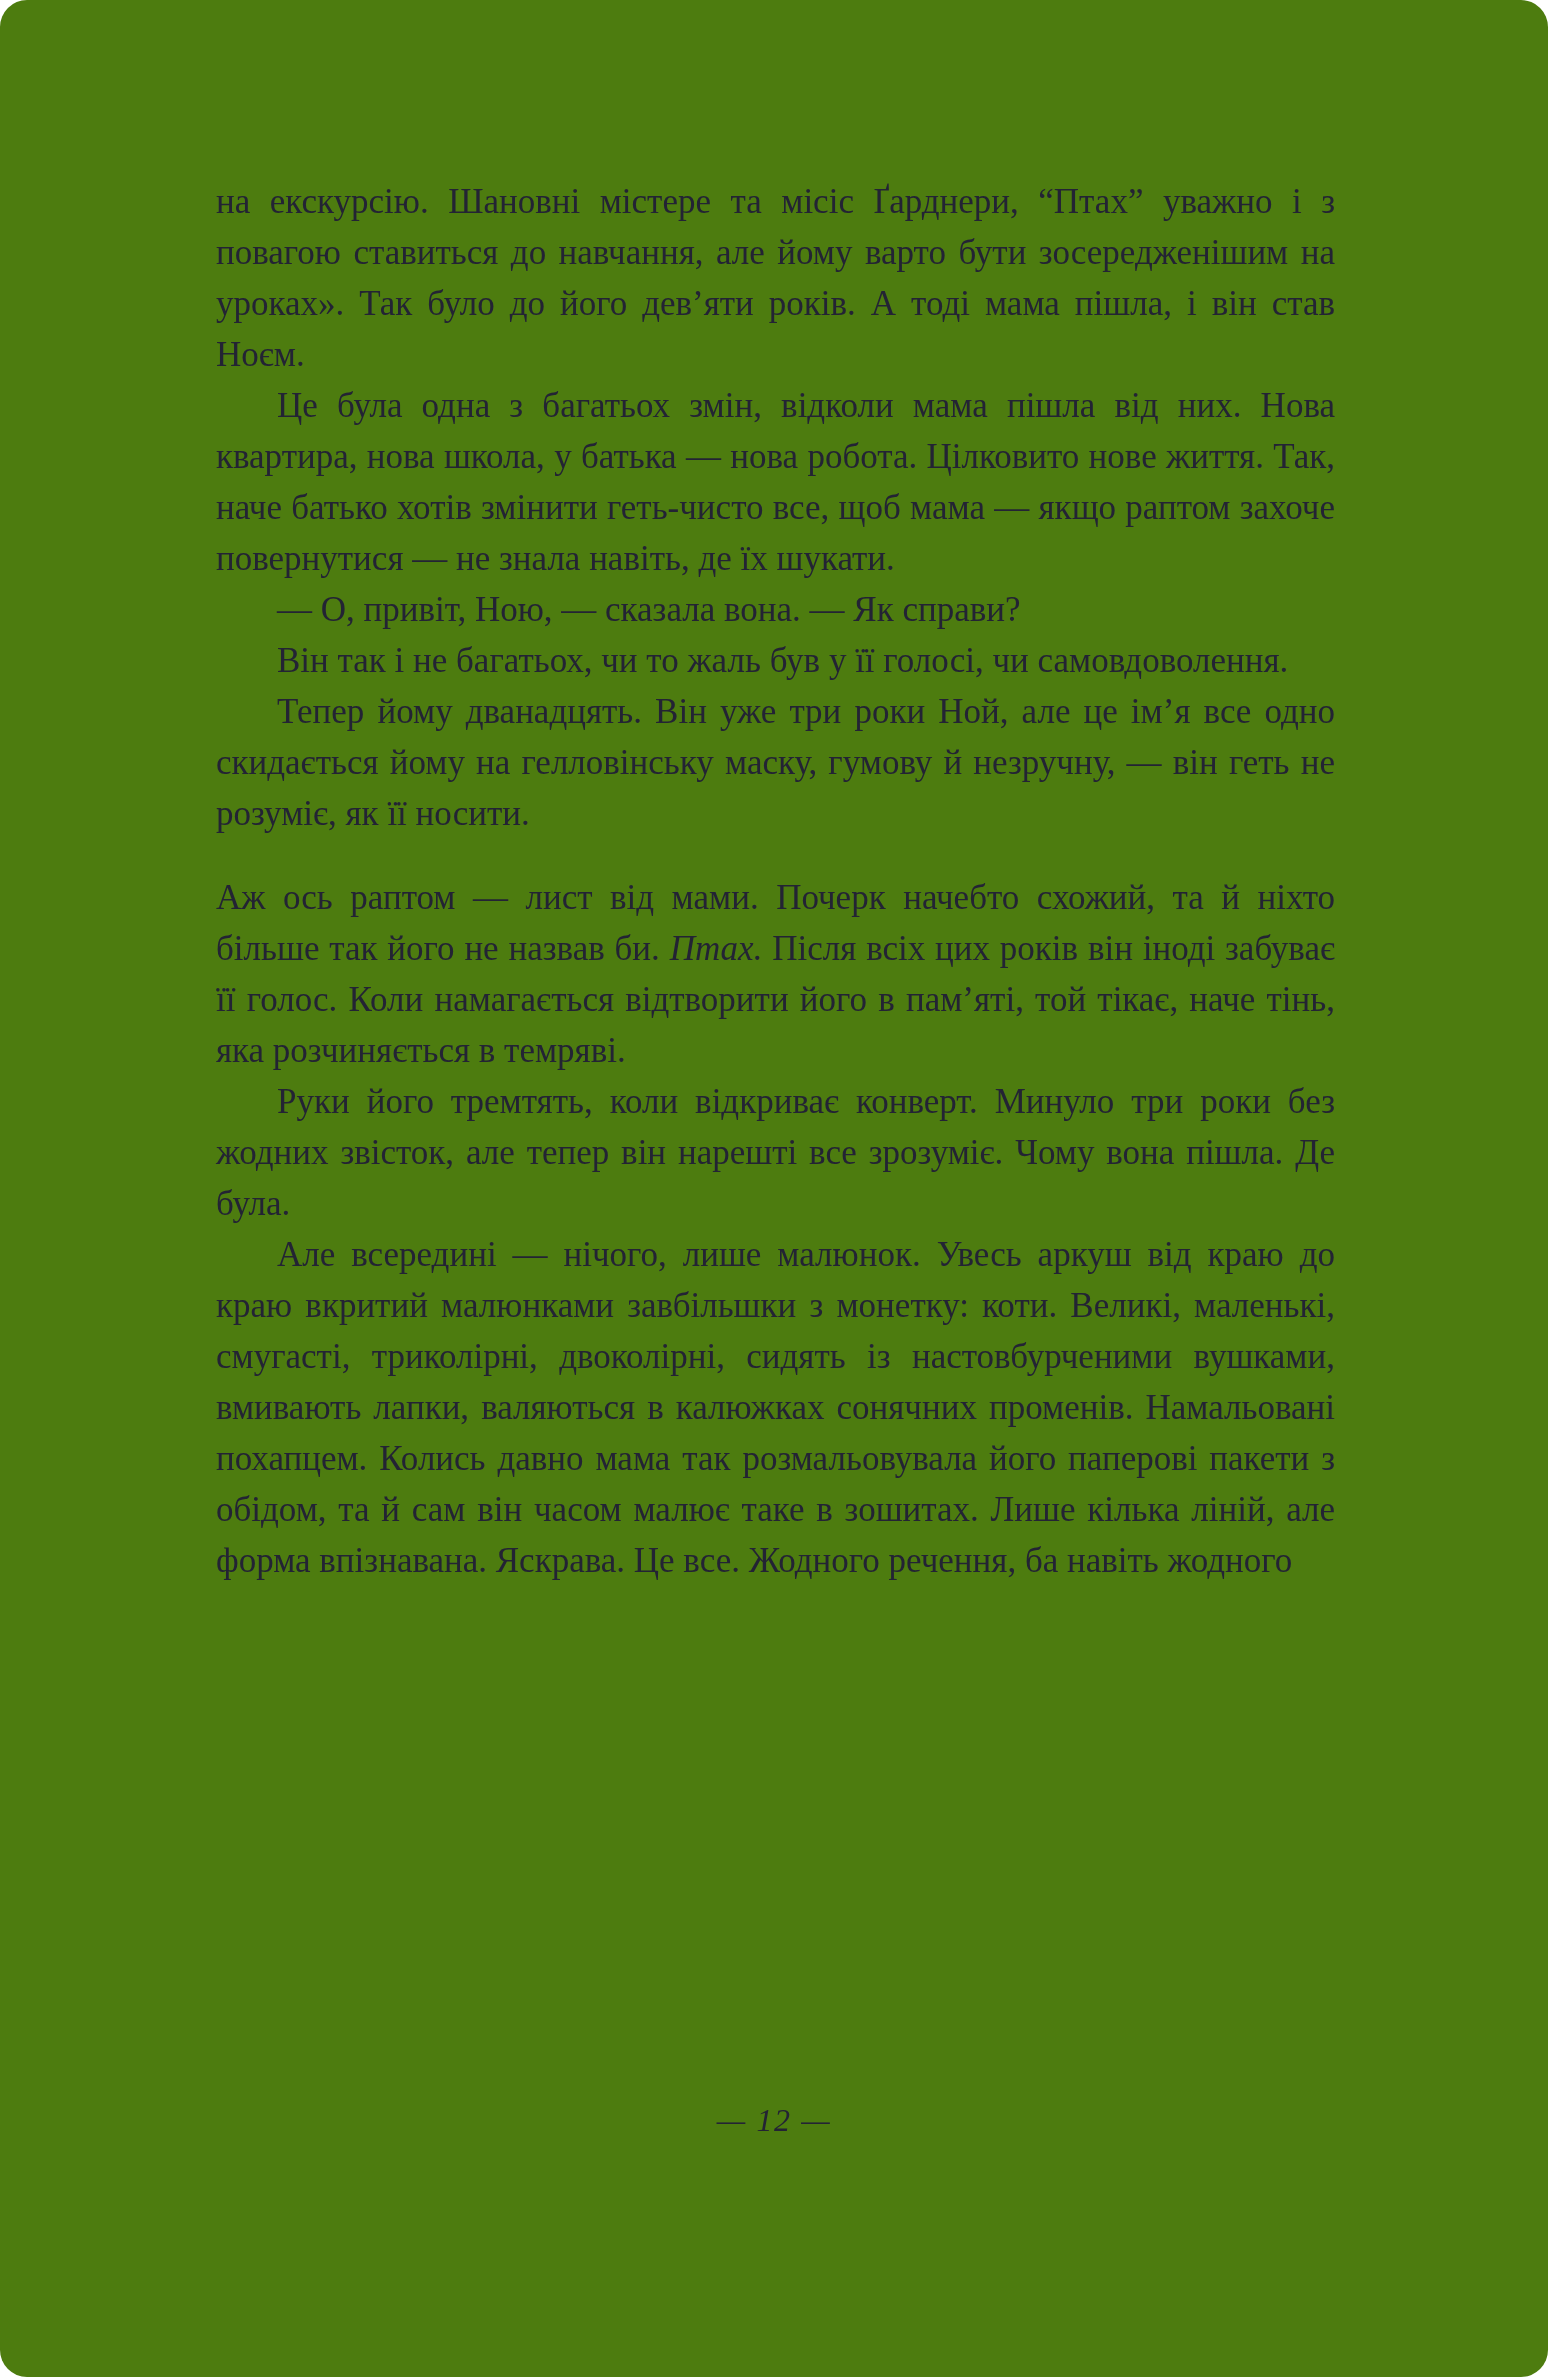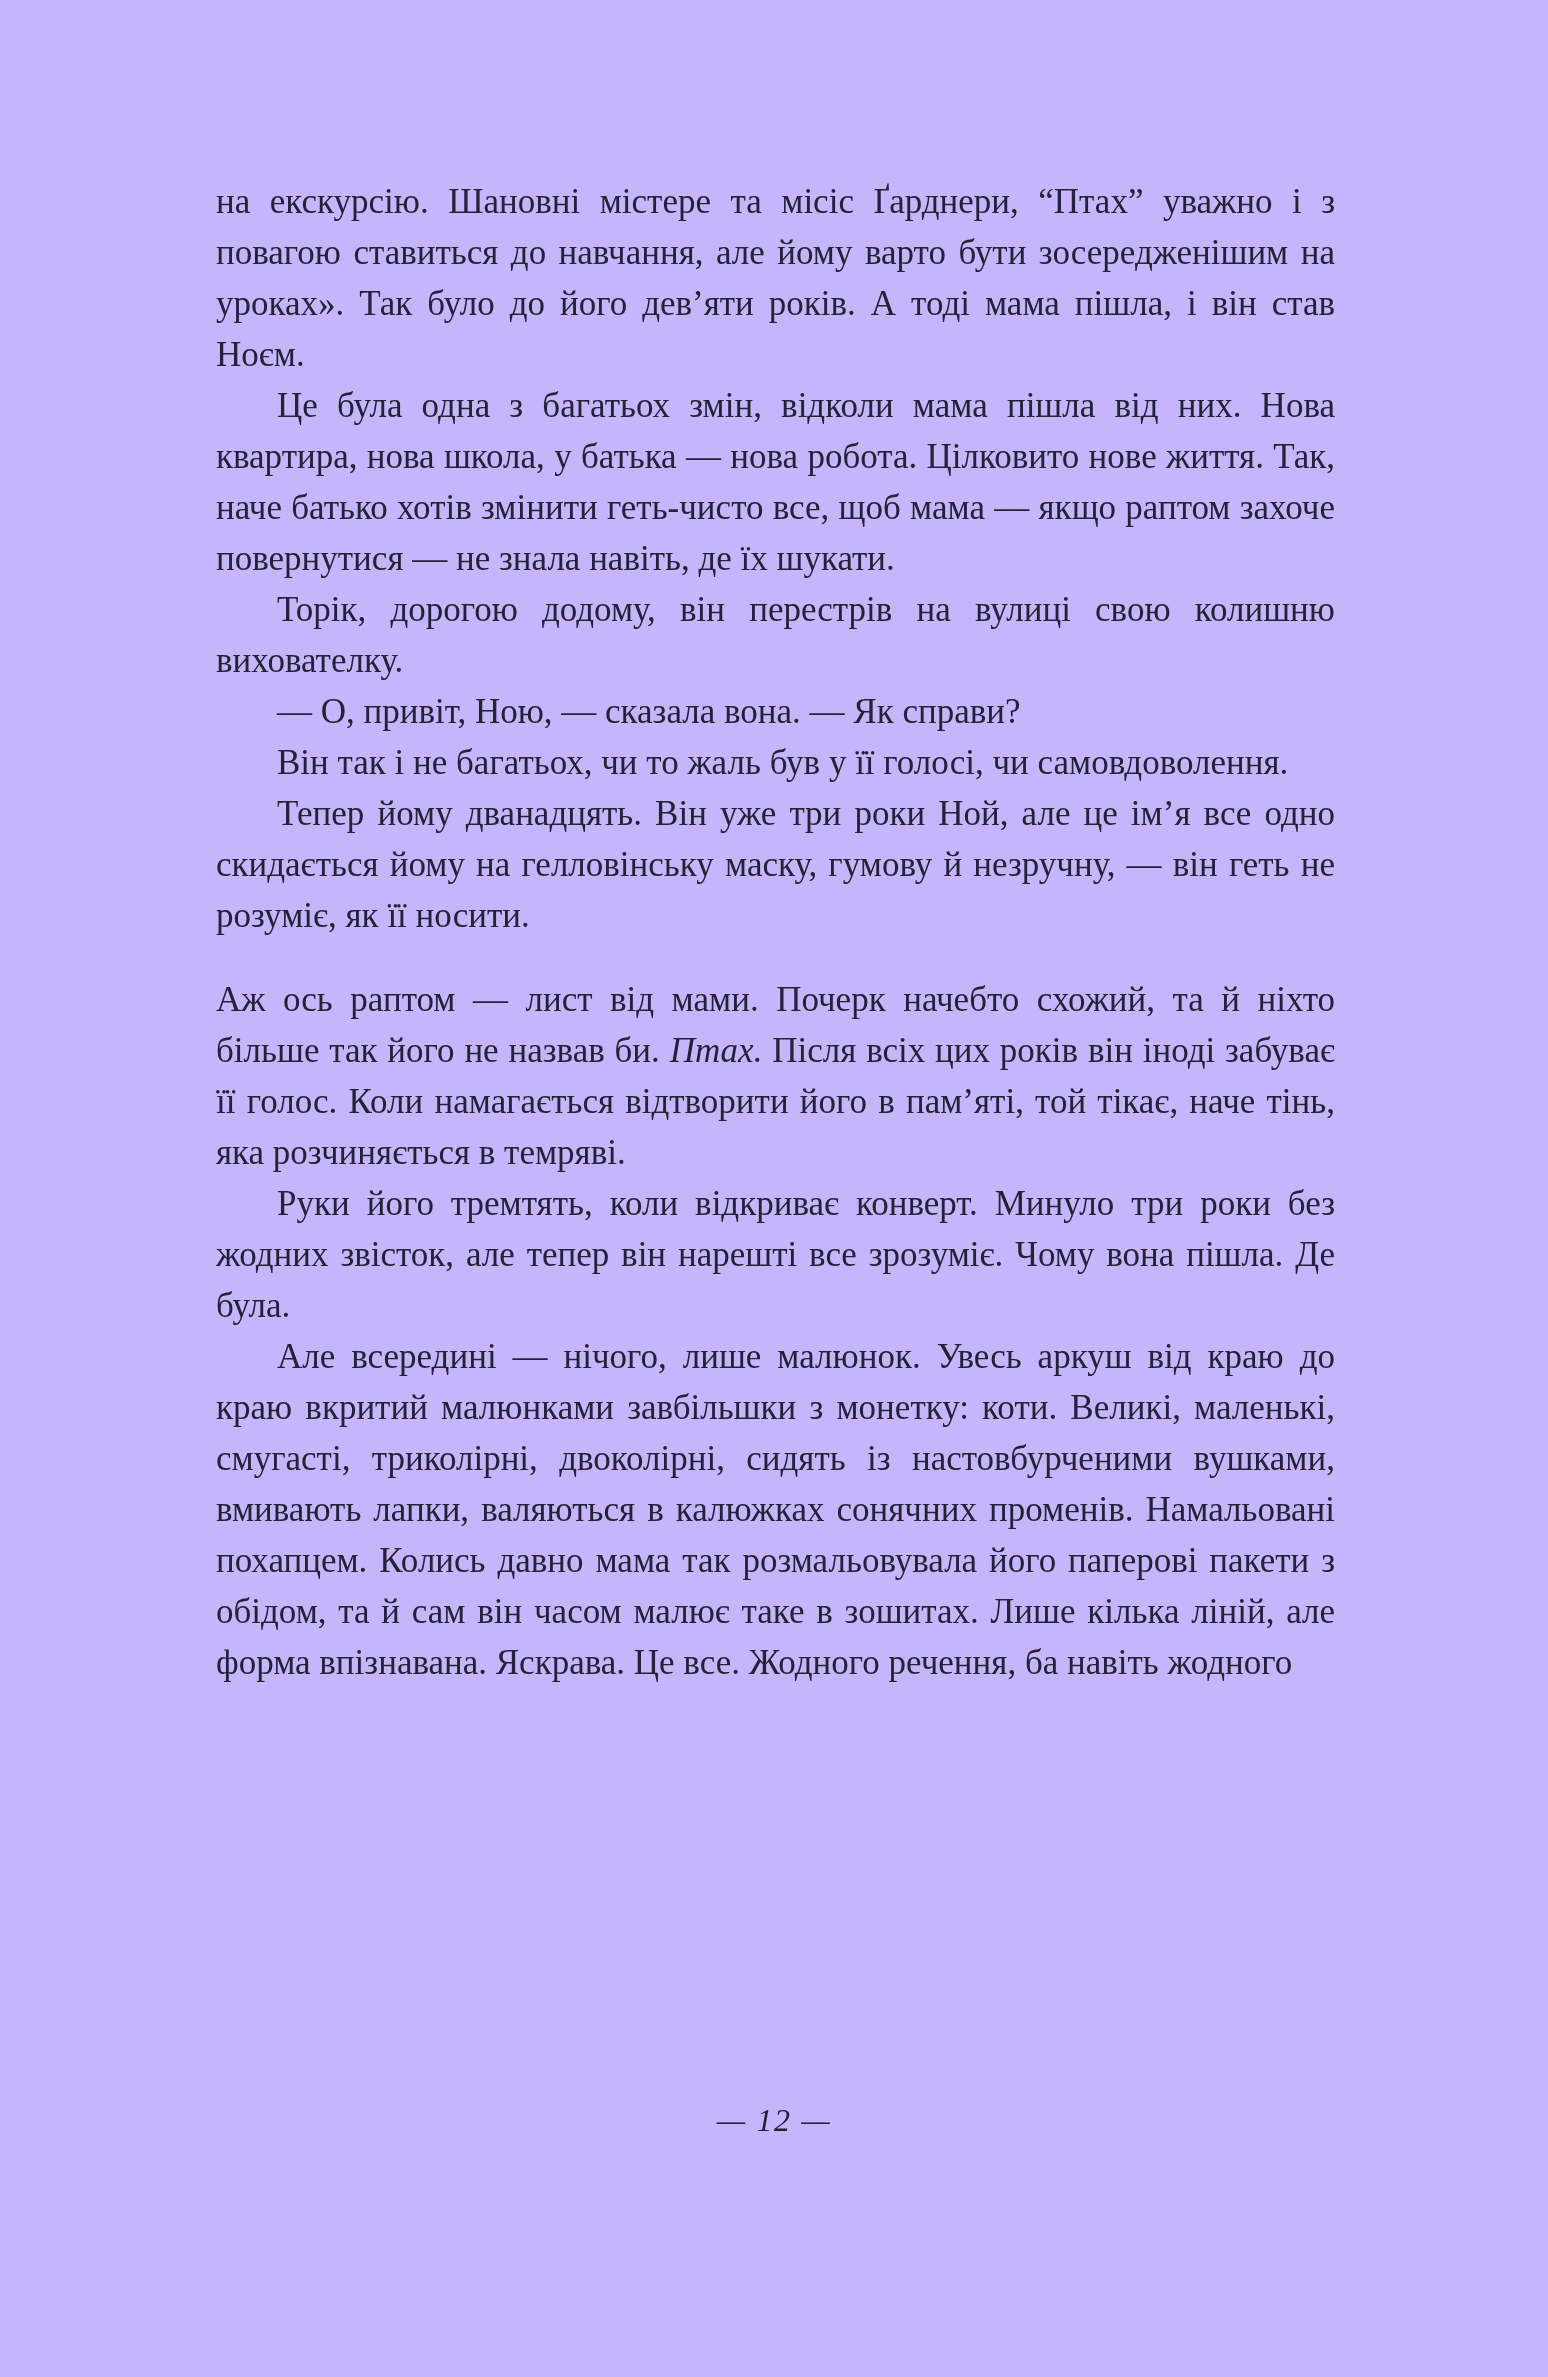--- a/index.html
+++ b/index.html
@@ -9,22 +9,23 @@
   }
   body {
     width: 1548px;
     height: 2377px;
     font-family: "Liberation Serif", "DejaVu Serif", serif;
   }
   .page {
     position: relative;
     width: 1548px;
     height: 2377px;
-    background: #c4b5fd;
+    background: #4d7c0f;
     overflow: hidden;
+    border-radius: 27px;
   }
   .text-block {
     position: absolute;
     left: 216px;
     top: 176px;
     width: 1119px;
     color: #232334;
     font-size: 35px;
     line-height: 51px;
     text-align: justify;
@@ -54,21 +55,20 @@
     font-family: Liberation Serif, serif;
   }
 </style>
 </head>
 <body>
 
 <div class="page">
   <div class="text-block">
       <p><span>на екскурсію. Шановні містере та місіс Ґарднери, “Птах” уважно і з повагою ставиться до навчання, але йому варто бути зосередженішим на уроках». Так було до його дев’яти років. А тоді мама пішла, і він став Ноєм.</span></p>
       <p class="indent"><span>Це була одна з багатьох змін, відколи мама пішла від них. Нова квартира, нова школа, у батька — нова робота. Цілковито нове життя. Так, наче батько хотів змінити геть-чисто все, щоб мама — якщо раптом захоче повернутися — не знала навіть, де їх шукати.</span></p>
-      <p class="indent"><span>Торік, дорогою додому, він перестрів на вулиці свою колишню вихователку.</span></p>
       <p class="indent"><span>— О, привіт, Ною, — сказала вона. — Як справи?</span></p>
       <p class="indent"><span>Він так і не багатьох, чи то жаль був у її голосі, чи самовдоволення.</span></p>
       <p class="indent"><span>Тепер йому дванадцять. Він уже три роки Ной, але це ім’я все одно скидається йому на гелловінську маску, гумову й незручну, — він геть не розуміє, як її носити.</span></p>
       <p class="section-break"><span>Аж ось раптом — лист від мами. Почерк начебто схожий, та й ніхто більше так його не назвав би. </span><span class="italic">Птах.</span><span> Після всіх цих років він іноді забуває її голос. Коли намагається відтворити його в пам’яті, той тікає, наче тінь, яка розчиняється в темряві.</span></p>
       <p class="indent"><span>Руки його тремтять, коли відкриває конверт. Минуло три роки без жодних звісток, але тепер він нарешті все зрозуміє. Чому вона пішла. Де була.</span></p>
       <p class="indent"><span>Але всередині — нічого, лише малюнок. Увесь аркуш від краю до краю вкритий малюнками завбільшки з монетку: коти. Великі, маленькі, смугасті, триколірні, двоколірні, сидять із настовбурченими вушками, вмивають лапки, валяються в калюжках сонячних променів. Намальовані похапцем. Колись давно мама так розмальовувала його паперові пакети з обідом, та й сам він часом малює таке в зошитах. Лише кілька ліній, але форма впізнавана. Яскрава. Це все. Жодного речення, ба навіть жодного</span></p>
     </div>
   <div class="footer">— 12 —</div>
 </div>
 

